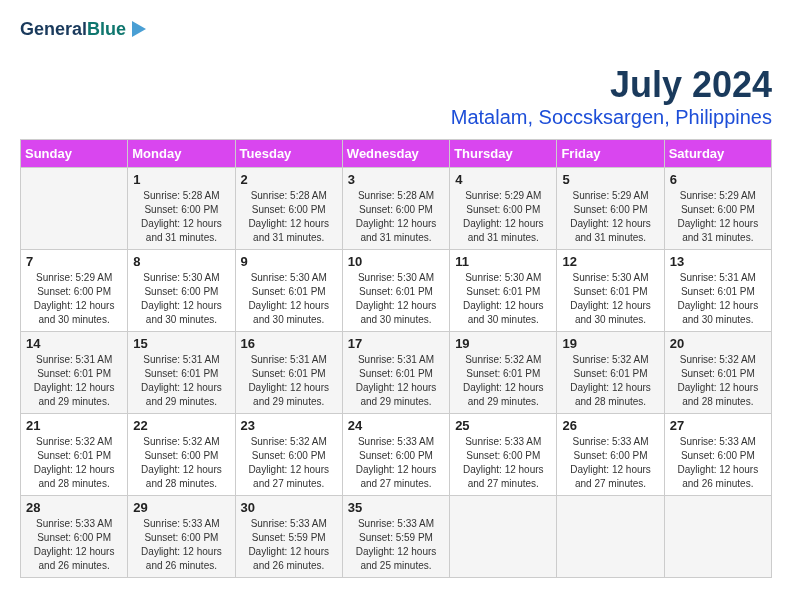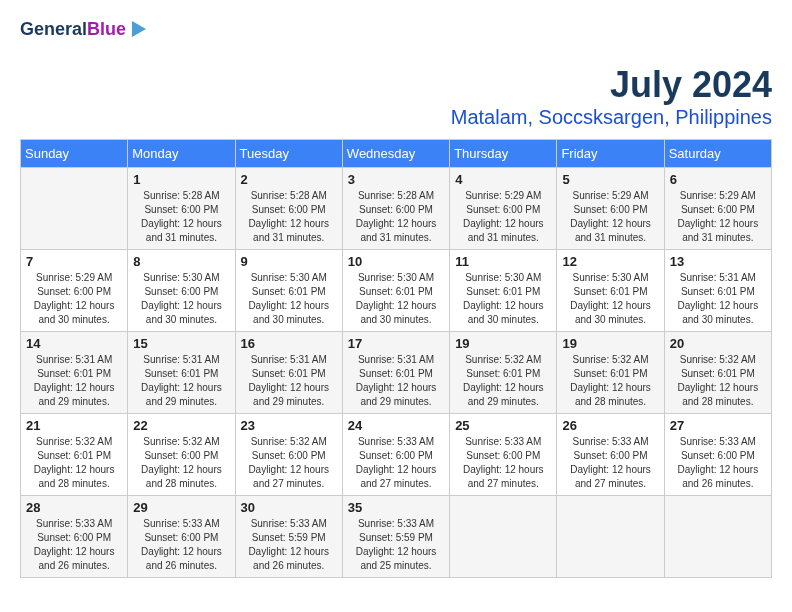--- a/index.html
+++ b/index.html
@@ -42,26 +42,26 @@
     .location-title {
       font-size: 20px;
       color: #1d4ed8;
     }
     table {
       width: 100%;
       border-collapse: collapse;
       font-size: 11px;
     }
     thead tr th {
-      background-color: #3b82f6;
+      background-color: #d946ef;
       color: #fff;
       padding: 6px 4px;
       text-align: left;
       font-size: 13px;
-      font-weight: normal;
+      font-weight: bold;
       border: 1px solid #ccc;
     }
     tbody tr td {
       border: 1px solid #ccc;
       padding: 4px 5px;
       vertical-align: top;
       width: 14.28%;
       min-height: 80px;
     }
     tbody tr:nth-child(odd) td {
@@ -84,21 +84,21 @@
       text-align: center;
     }
   </style>
 </head>
 <body>
 
 <div class="header">
   <div class="logo">
     <div style="display:flex; align-items:center;">
       <span class="logo-text">
-        <span style="color:#1a3a5c;">General</span><span style="color:#a21caf;margin-top:20px;">Blue</span>
+        <span style="color:#1a3a5c;">General</span><span style="color:#0f766e;margin-top:20px;">Blue</span>
       </span>
       <svg width="20" height="20" viewBox="0 0 20 20" style="margin-left:2px; margin-top:-2px;">
         <polygon points="4,2 18,10 4,18" fill="#4a9fd4"></polygon>
       </svg>
     </div>
   </div>
   <div class="title-section">
     <div class="month-title">July 2024</div>
     <div class="location-title">Matalam, Soccsksargen, Philippines</div>
   </div>

